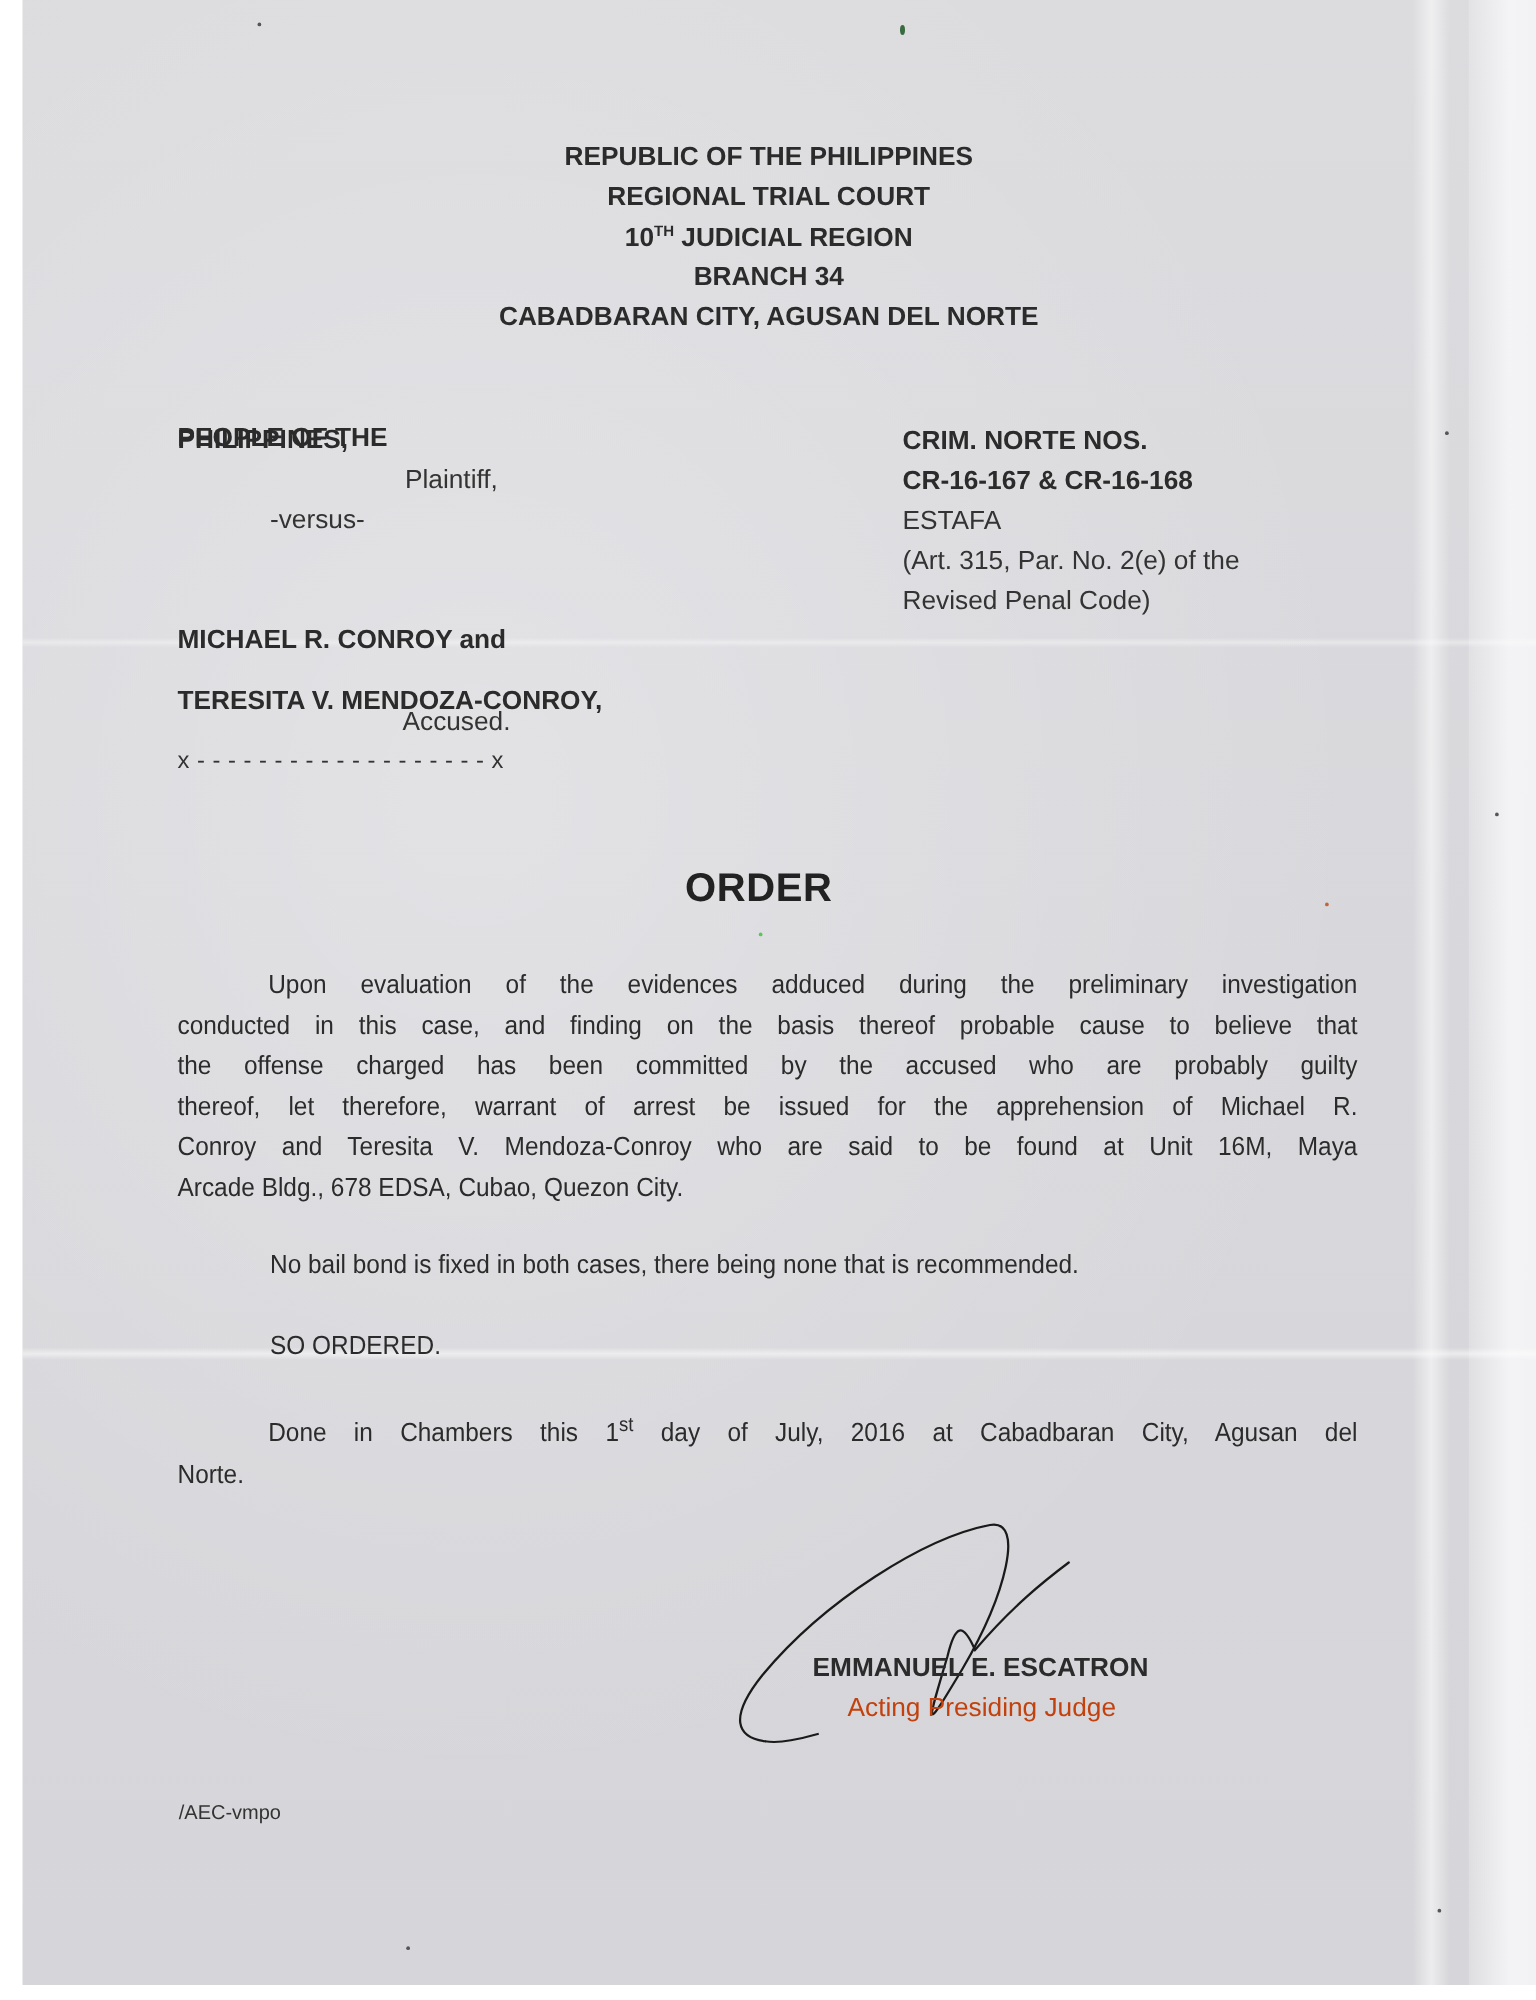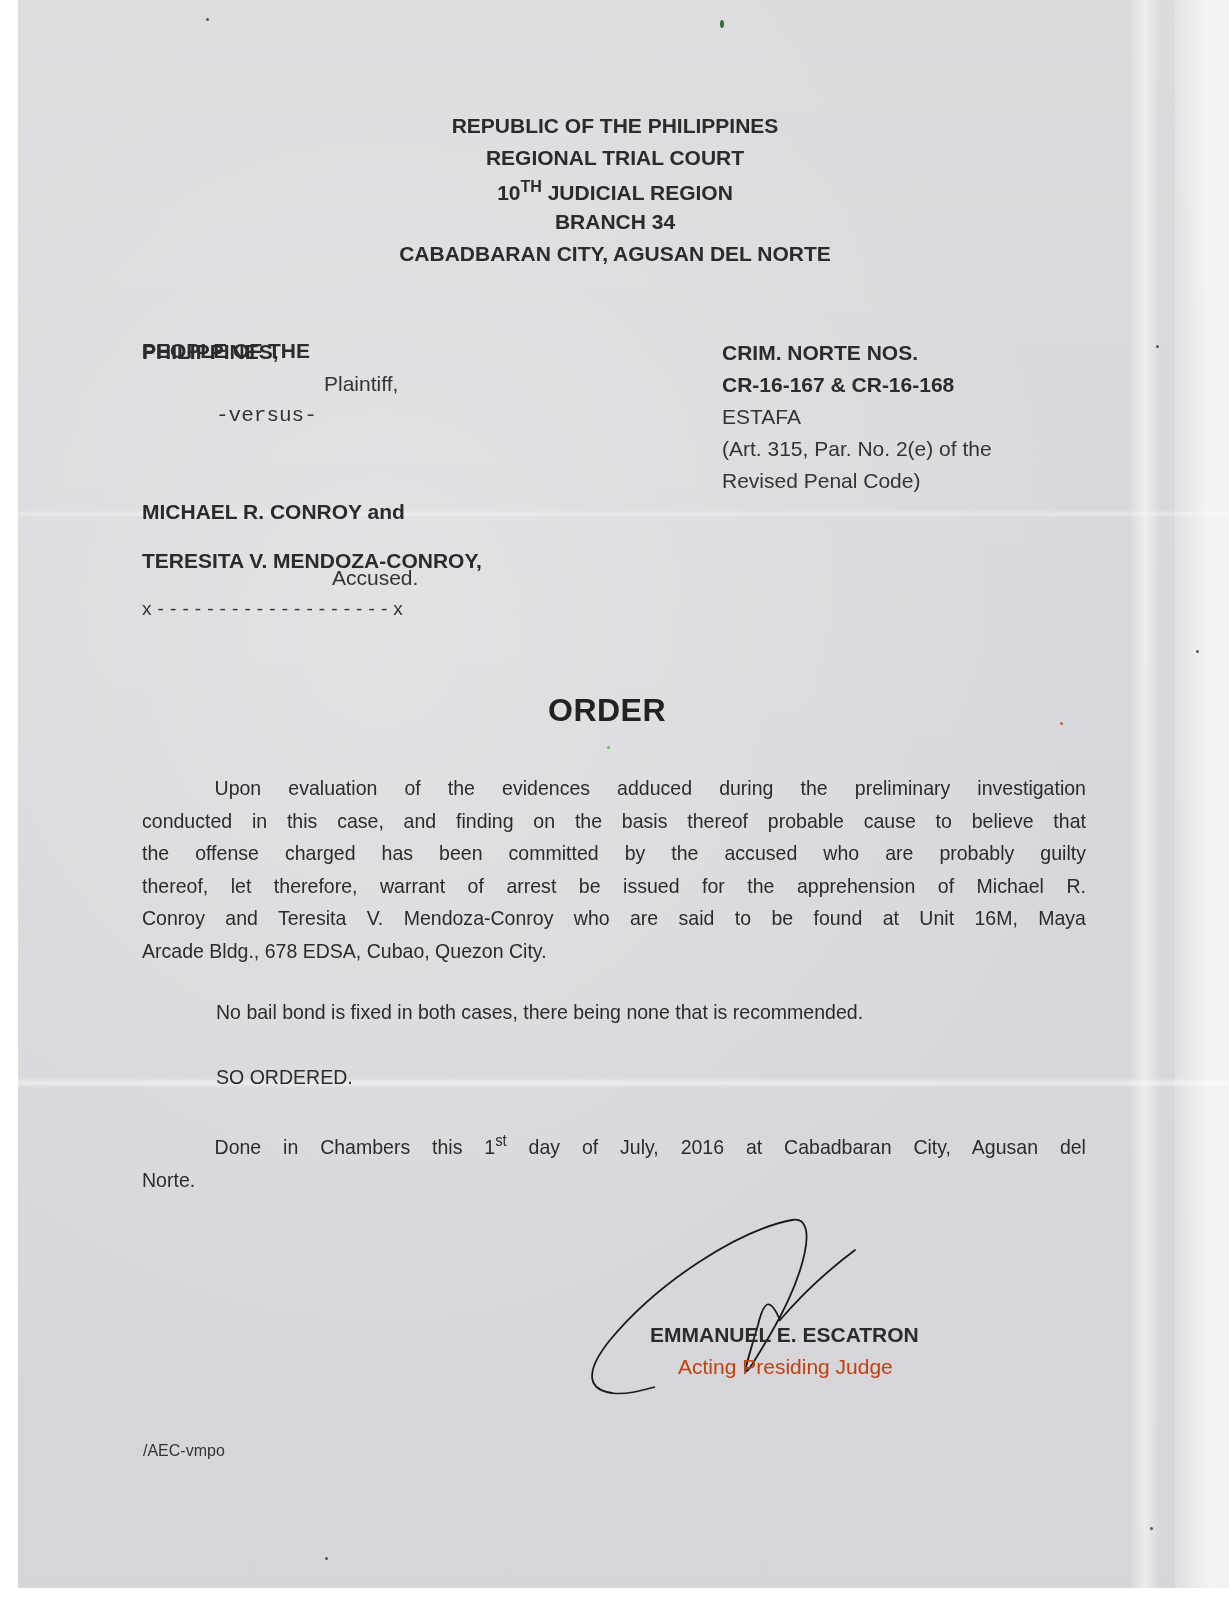--- a/index.html
+++ b/index.html
@@ -19,21 +19,21 @@
     background:linear-gradient(90deg, rgba(255,255,255,0) 0%, rgba(255,255,255,0.55) 50%, rgba(255,255,255,0) 100%); }
   .fold-v2 { position:absolute; left:1175px; top:0; width:54px; height:1588px;
     background:linear-gradient(90deg, rgba(255,255,255,0.2) 0%, rgba(248,248,250,0.85) 60%, #f2f2f4 100%); }
   .fold-h { position:absolute; left:18px; top:1078px; width:1211px; height:10px;
     background:linear-gradient(180deg, rgba(255,255,255,0) 0%, rgba(255,255,255,0.5) 50%, rgba(255,255,255,0) 100%); }
   .fold-h2 { position:absolute; left:18px; top:510px; width:1211px; height:8px;
     background:linear-gradient(180deg, rgba(255,255,255,0) 0%, rgba(255,255,255,0.35) 50%, rgba(255,255,255,0) 100%); }
 
   .abs { position:absolute; white-space:nowrap; }
   .hdr { font-weight:bold; font-size:21px; color:#2b2b2b; text-align:center; width:700px; left:265px; }
-  .hdr sup { font-size:16px; }
+  .hdr sup { font-size:12px; }
 
   .bold { font-weight:bold; font-size:21px; color:#2b2b2b; }
   .reg { font-size:21px; color:#333; }
 
   .title { font-weight:bold; font-size:32px; color:#222; left:548px; top:692px; letter-spacing:0.5px; }
 
   .body-text {
     position:absolute; left:142px; width:944px;
     font-family:"Liberation Sans", sans-serif;
     font-size:21px; line-height:32.5px; color:#2b2b2b;
@@ -74,24 +74,24 @@
   <div class="abs hdr" style="top:146px;">REGIONAL TRIAL COURT</div>
   <div class="abs hdr" style="top:178px;"><span>10</span><sup>TH</sup><span> JUDICIAL REGION</span></div>
   <div class="abs hdr" style="top:210px;">BRANCH 34</div>
   <div class="abs hdr" style="top:242px;">CABADBARAN CITY, AGUSAN DEL NORTE</div>
 </div>
 
 <div>
   <div class="abs bold" style="left:142px;top:307px;margin-top:32px;">PEOPLE OF THE</div>
   <div class="abs bold" style="left:142px;top:340px;">PHILIPPINES,</div>
   <div class="abs reg" style="left:324px;top:372px;">Plaintiff,</div>
-  <div class="abs reg" style="left:216px;top:404px;font-family:Liberation Mono, monospace;">-versus-</div>
+  <div class="abs reg" style="left:216px;top:404px;">-versus-</div>
   <div class="abs bold" style="left:142px;top:500px;">MICHAEL R. CONROY and</div>
   <div class="abs bold" style="left:142px;top:533px;margin-top:16px;">TERESITA V. MENDOZA-CONROY,</div>
-  <div class="abs reg" style="left:332px;top:566px;">Accused.</div>
+  <div class="abs reg" style="left:322px;top:566px;">Accused.</div>
   <div class="abs reg" style="left:142px;top:598px;font-size:19px;letter-spacing:0.4px;">x - - - - - - - - - - - - - - - - - - - x</div>
 </div>
 
 <div>
   <div class="abs bold" style="left:722px;top:341px;">CRIM. NORTE NOS.</div>
   <div class="abs bold" style="left:722px;top:373px;">CR-16-167 &amp; CR-16-168</div>
   <div class="abs reg" style="left:722px;top:405px;">ESTAFA</div>
   <div class="abs reg" style="left:722px;top:437px;">(Art. 315, Par. No. 2(e) of the</div>
   <div class="abs reg" style="left:722px;top:469px;">Revised Penal Code)</div>
 </div>

